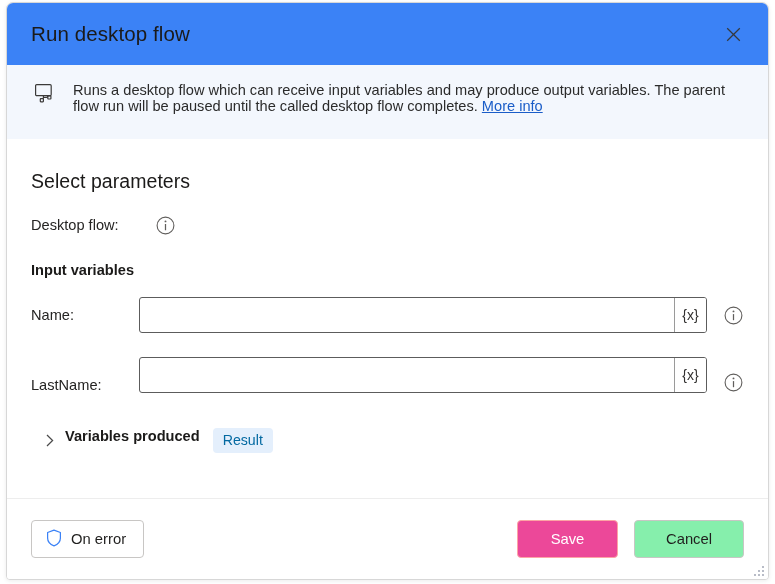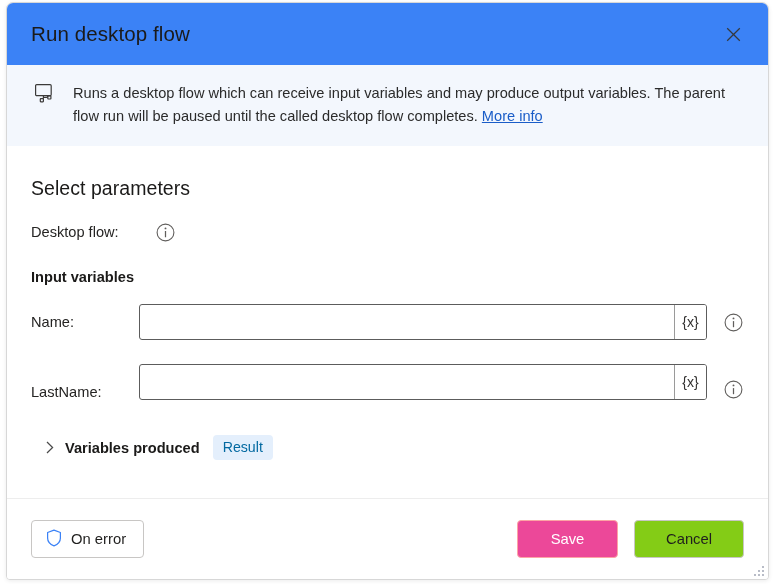--- a/index.html
+++ b/index.html
@@ -71,21 +71,21 @@
     width: 24px;
     min-width: 24px;
     margin-right: 15px;
     margin-top: 2px;
     display: flex;
     align-items: flex-start;
     justify-content: center;
   }
   .info-banner-text {
     font-size: 14.6px;
-    line-height: 23px;
+    line-height: 16px;
     color: #2b2b2b;
     max-width: 680px;
   }
   .more-info-link {
     color: #1a5dc8;
     text-decoration: underline;
     cursor: pointer;
   }
 
   
@@ -205,21 +205,20 @@
   .subsection-title {
     font-size: 14.6px;
     font-weight: bold;
     color: #1b1a19;
     margin-top: 26px;
   }
 
   
   .varprod-row {
     display: flex;
-    align-items: center;
     margin-top: 35px;
     padding-left: 10px;
   }
   .expand-chev {
     width: 18px;
     display: flex;
     align-items: center;
     justify-content: center;
     cursor: pointer;
     margin-right: 6px;
@@ -274,21 +273,21 @@
     display: flex;
     gap: 16px;
   }
   .btn-save {
     background: #ec4899;
     border: 1px solid #fca5a5;
     color: #ffffff;
     width: 101px;
   }
   .btn-cancel {
-    background: #84cc16;
+    background: #86efac;
     border: 1px solid #c8c6c4;
     color: #201f1e;
     width: 110px;
   }
 
   .resize-grip {
     position: absolute;
     right: 4px;
     bottom: 3px;
     width: 14px;

